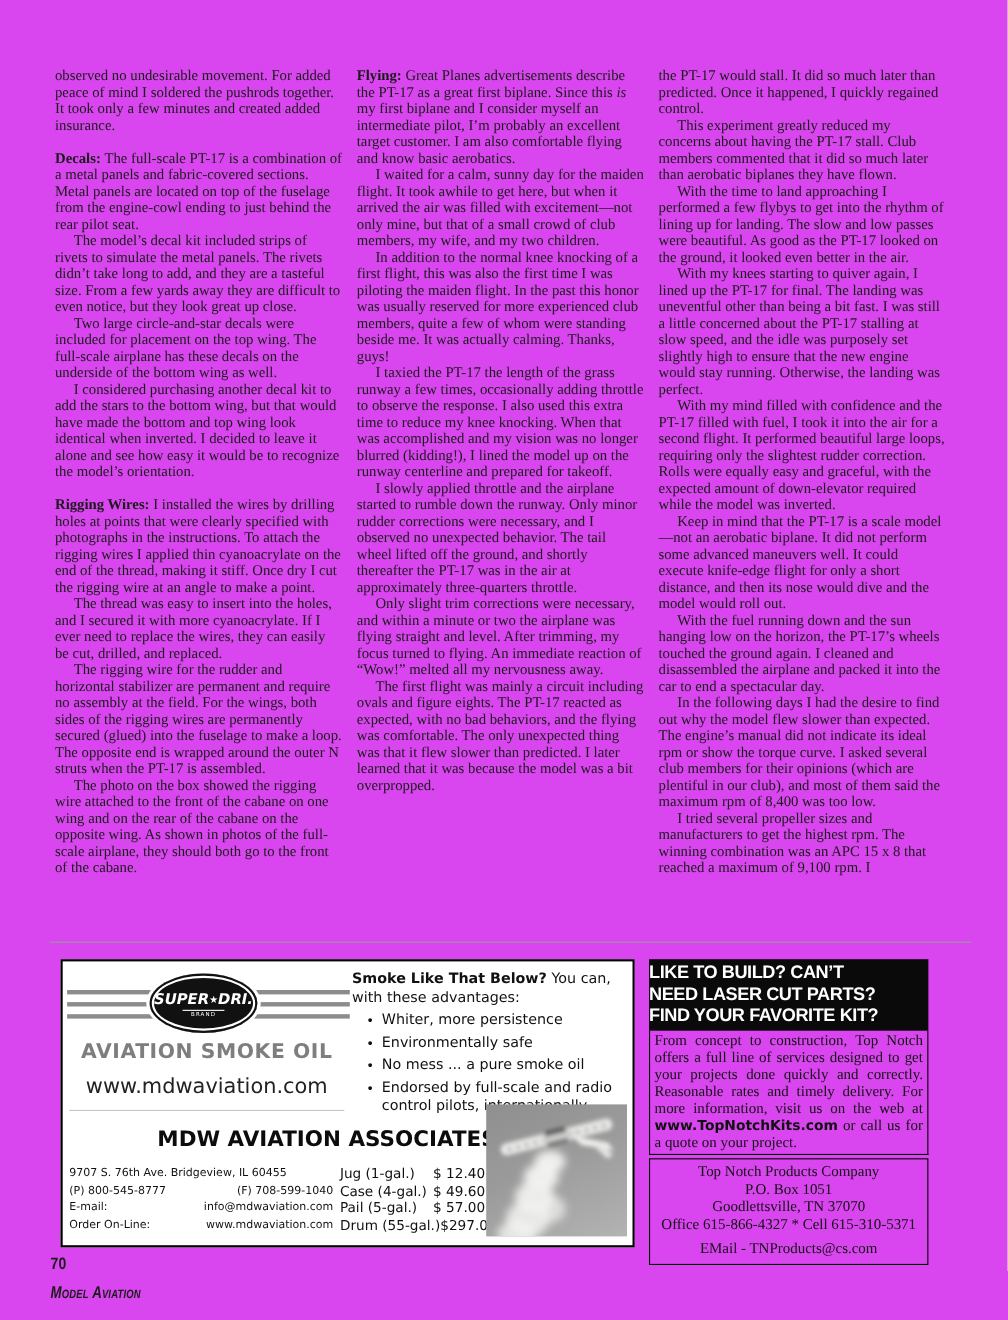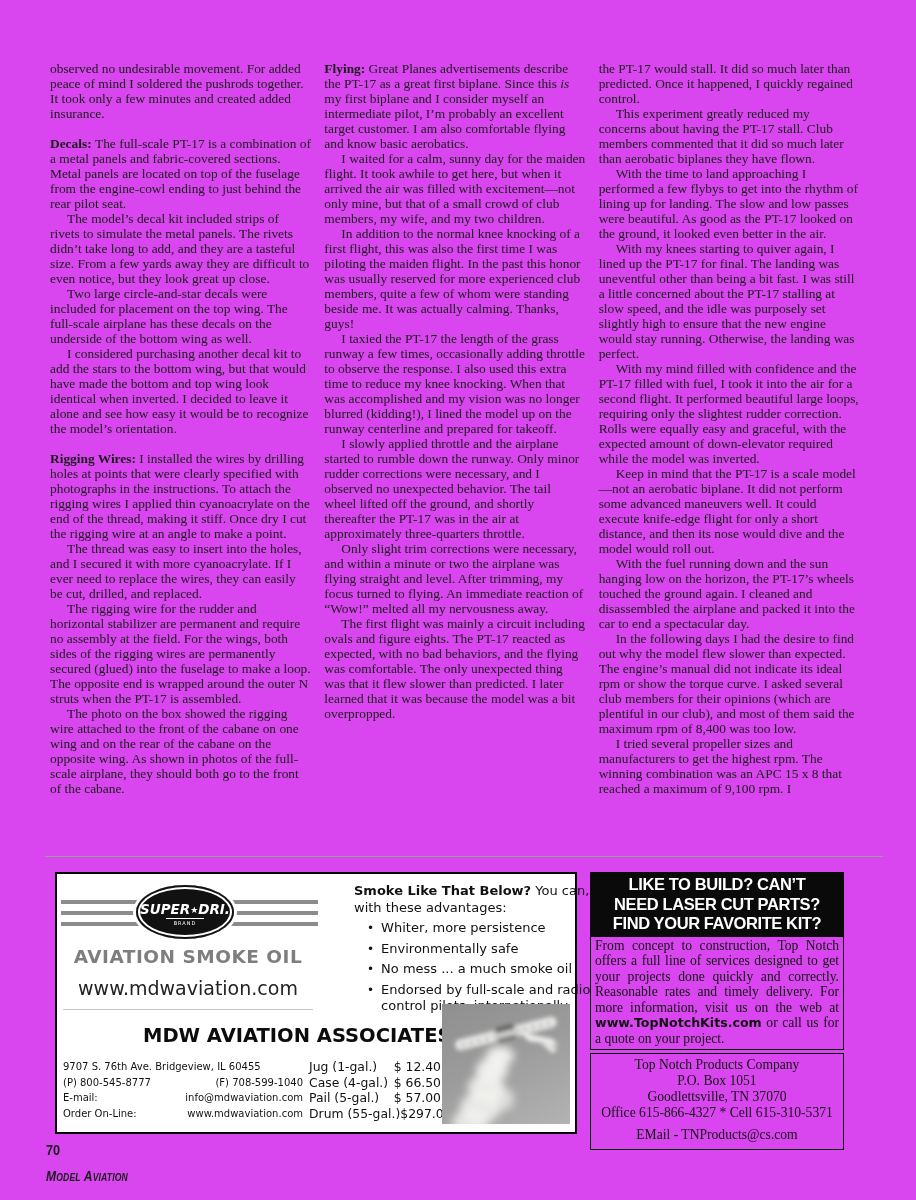--- a/index.html
+++ b/index.html
@@ -26,35 +26,35 @@
            display:flex;flex-direction:column;align-items:center;justify-content:center;}
   .sd-text{color:#fff;font-style:italic;font-weight:bold;font-size:13.5px;letter-spacing:0;
            white-space:nowrap;margin-top:3px;}
   .sd-text .star{font-size:9px;vertical-align:1px;}
   .sd-brand{color:#fff;font-size:5px;letter-spacing:1px;border-top:1px solid #fff;
             padding:1px 8px 0;margin-top:1px;}
   .aso{position:absolute;left:0;top:72px;width:262px;text-align:center;font-weight:bold;
        font-size:18.5px;color:#7e7e7e;letter-spacing:0.5px;}
   .mdw-url{position:absolute;left:6px;top:103px;width:250px;text-align:center;font-size:19px;
            color:#222;padding-bottom:10px;border-bottom:1px solid #c4c4c4;}
-  .smoke-col{position:absolute;left:263px;top:8px;width:250px;font-size:13px;line-height:17px;color:#111;margin-left:34px;}
+  .smoke-col{position:absolute;left:263px;top:8px;width:250px;font-size:13px;line-height:17px;color:#111;}
   .smoke-title b{font-weight:bold;}
   .bullet{display:flex;gap:7px;margin:4px 0 0 13px;line-height:16.5px;}
   .bullet .dot{font-size:12px;}
   .mdw-title{position:absolute;left:55px;top:150px;width:430px;text-align:center;
              font-weight:bold;font-size:19.5px;color:#0c0c0c;}
   .contact{position:absolute;left:6px;top:185px;width:240px;font-size:10px;line-height:15.5px;color:#111;}
   .crow{display:flex;justify-content:space-between;white-space:nowrap;}
   .prices{position:absolute;left:252px;top:185px;width:132px;font-size:12.4px;line-height:15.5px;color:#111;}
   .prow{display:flex;justify-content:space-between;white-space:nowrap;}
   .photo{position:absolute;left:385px;top:130px;width:128px;height:120px;overflow:hidden;
          background:linear-gradient(155deg,#8f8f8f 0%,#9b9b9b 45%,#b3b3b3 100%);}
   
   .tn{position:absolute;left:590px;top:872px;width:254px;font-family:"Liberation Serif",serif;}
-  .tn-header{background:#0a0a0a;color:#fff;text-align:center;font-family:"Liberation Sans",sans-serif;
+  .tn-header{background:#0a0a0a;color:#fff;text-align:left;font-family:"Liberation Sans",sans-serif;
              font-weight:bold;font-size:16.5px;line-height:19.5px;letter-spacing:-0.4px;padding:3px 0;}
   .tn-body{border:1.5px solid #000;border-top:none;padding:1px 4px 2px;text-align:justify;
            font-size:13.6px;line-height:15.6px;color:#111;}
   .tn-url{font-family:"DejaVu Sans","Liberation Sans",sans-serif;font-weight:bold;font-size:12.6px;}
   .tn-addr{border:1.5px solid #000;margin-top:3px;text-align:center;font-size:13.6px;
            line-height:16.2px;padding:3px 0 5px;color:#111;}
   .tn-email{margin-top:6px;}
   
   .footer{position:absolute;left:46px;top:1141px;display:flex;align-items:baseline;gap:9px;flex-direction:column;}
   .pageno{font-family:"Liberation Sans",sans-serif;font-weight:bold;font-size:15px;
@@ -126,21 +126,21 @@
           <div class="bullet">
             <span class="dot">•</span>
             <span>Whiter, more persistence</span>
           </div>
           <div class="bullet">
             <span class="dot">•</span>
             <span>Environmentally safe</span>
           </div>
           <div class="bullet">
             <span class="dot">•</span>
-            <span>No mess ... a much smoke oil</span>
+            <span>No mess ... a pure smoke oil</span>
           </div>
           <div class="bullet">
             <span class="dot">•</span>
             <span>Endorsed by full-scale and radio control pilots, internationally.</span>
           </div>
         </div>
     </div>
 
     <div class="mdw-title">MDW AVIATION ASSOCIATES, INC.</div>
     <div class="contact">
@@ -160,21 +160,21 @@
           <span>www.mdwaviation.com</span>
         </div>
       </div>
     <div class="prices">
         <div class="prow">
           <span>Jug (1-gal.)</span>
           <span>$  12.40</span>
         </div>
         <div class="prow">
           <span>Case (4-gal.)</span>
-          <span>$  66.50</span>
+          <span>$  49.60</span>
         </div>
         <div class="prow">
           <span>Pail (5-gal.)</span>
           <span>$  57.00</span>
         </div>
         <div class="prow">
           <span>Drum (55-gal.)</span>
           <span>$297.00</span>
         </div>
       </div>

